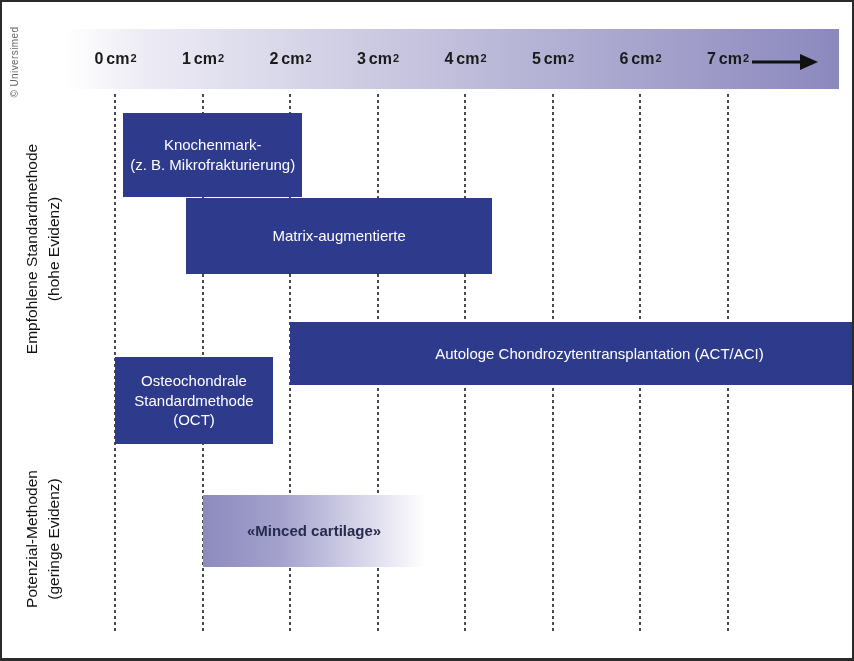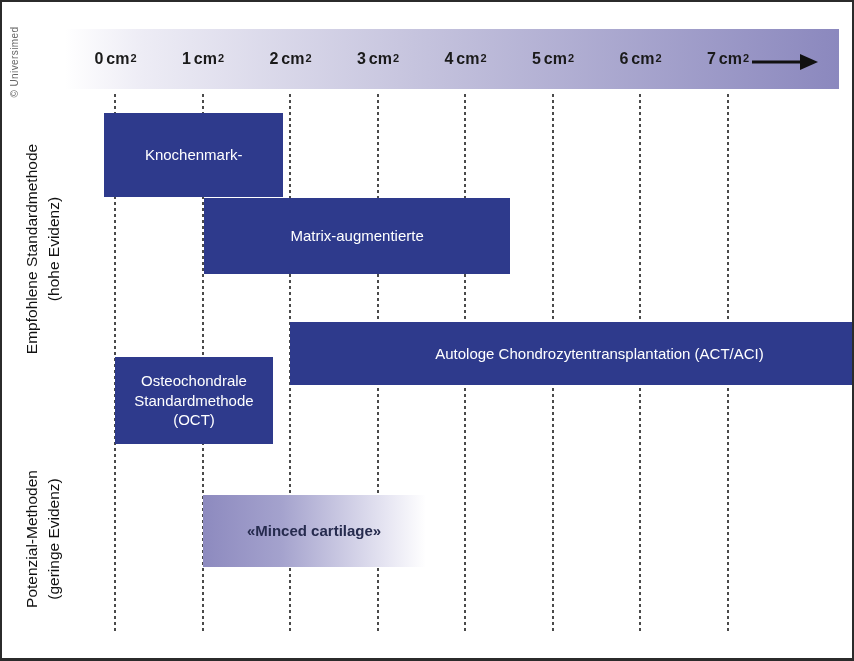--- a/index.html
+++ b/index.html
@@ -126,26 +126,27 @@
       <div class="gridline" style="left: 112px;"></div>
       <div class="gridline" style="left: 199.5px;"></div>
       <div class="gridline" style="left: 287px;"></div>
       <div class="gridline" style="left: 374.5px;"></div>
       <div class="gridline" style="left: 462px;"></div>
       <div class="gridline" style="left: 549.5px;"></div>
       <div class="gridline" style="left: 637px;"></div>
       <div class="gridline" style="left: 724.5px;"></div>
     </div>
   <div id="bars">
-      <div class="bar" style="left: 102px; width: 179.375px; top: 111px; height: 84px;">
+      <div class="bar" style="left: 121px; width: 179.375px; top: 111px; height: 84px;">
         <div>
           <div>Knochenmark-</div>
+          <div>(z. B. Mikrofrakturierung)</div>
         </div>
       </div>
-      <div class="bar" style="left: 202px; width: 306.25px; top: 196px; height: 76px;">
+      <div class="bar" style="left: 184px; width: 306.25px; top: 196px; height: 76px;">
         <div>
           <div>Matrix-augmentierte</div>
         </div>
       </div>
       <div class="bar" style="left: 288px; width: 619px; top: 280px; height: 63px; margin-top: 40px;">
         <div>
           <div>Autologe Chondrozytentransplantation (ACT/ACI)</div>
         </div>
       </div>
       <div class="bar" style="left: 113px; width: 158px; top: 355px; height: 87px;">

